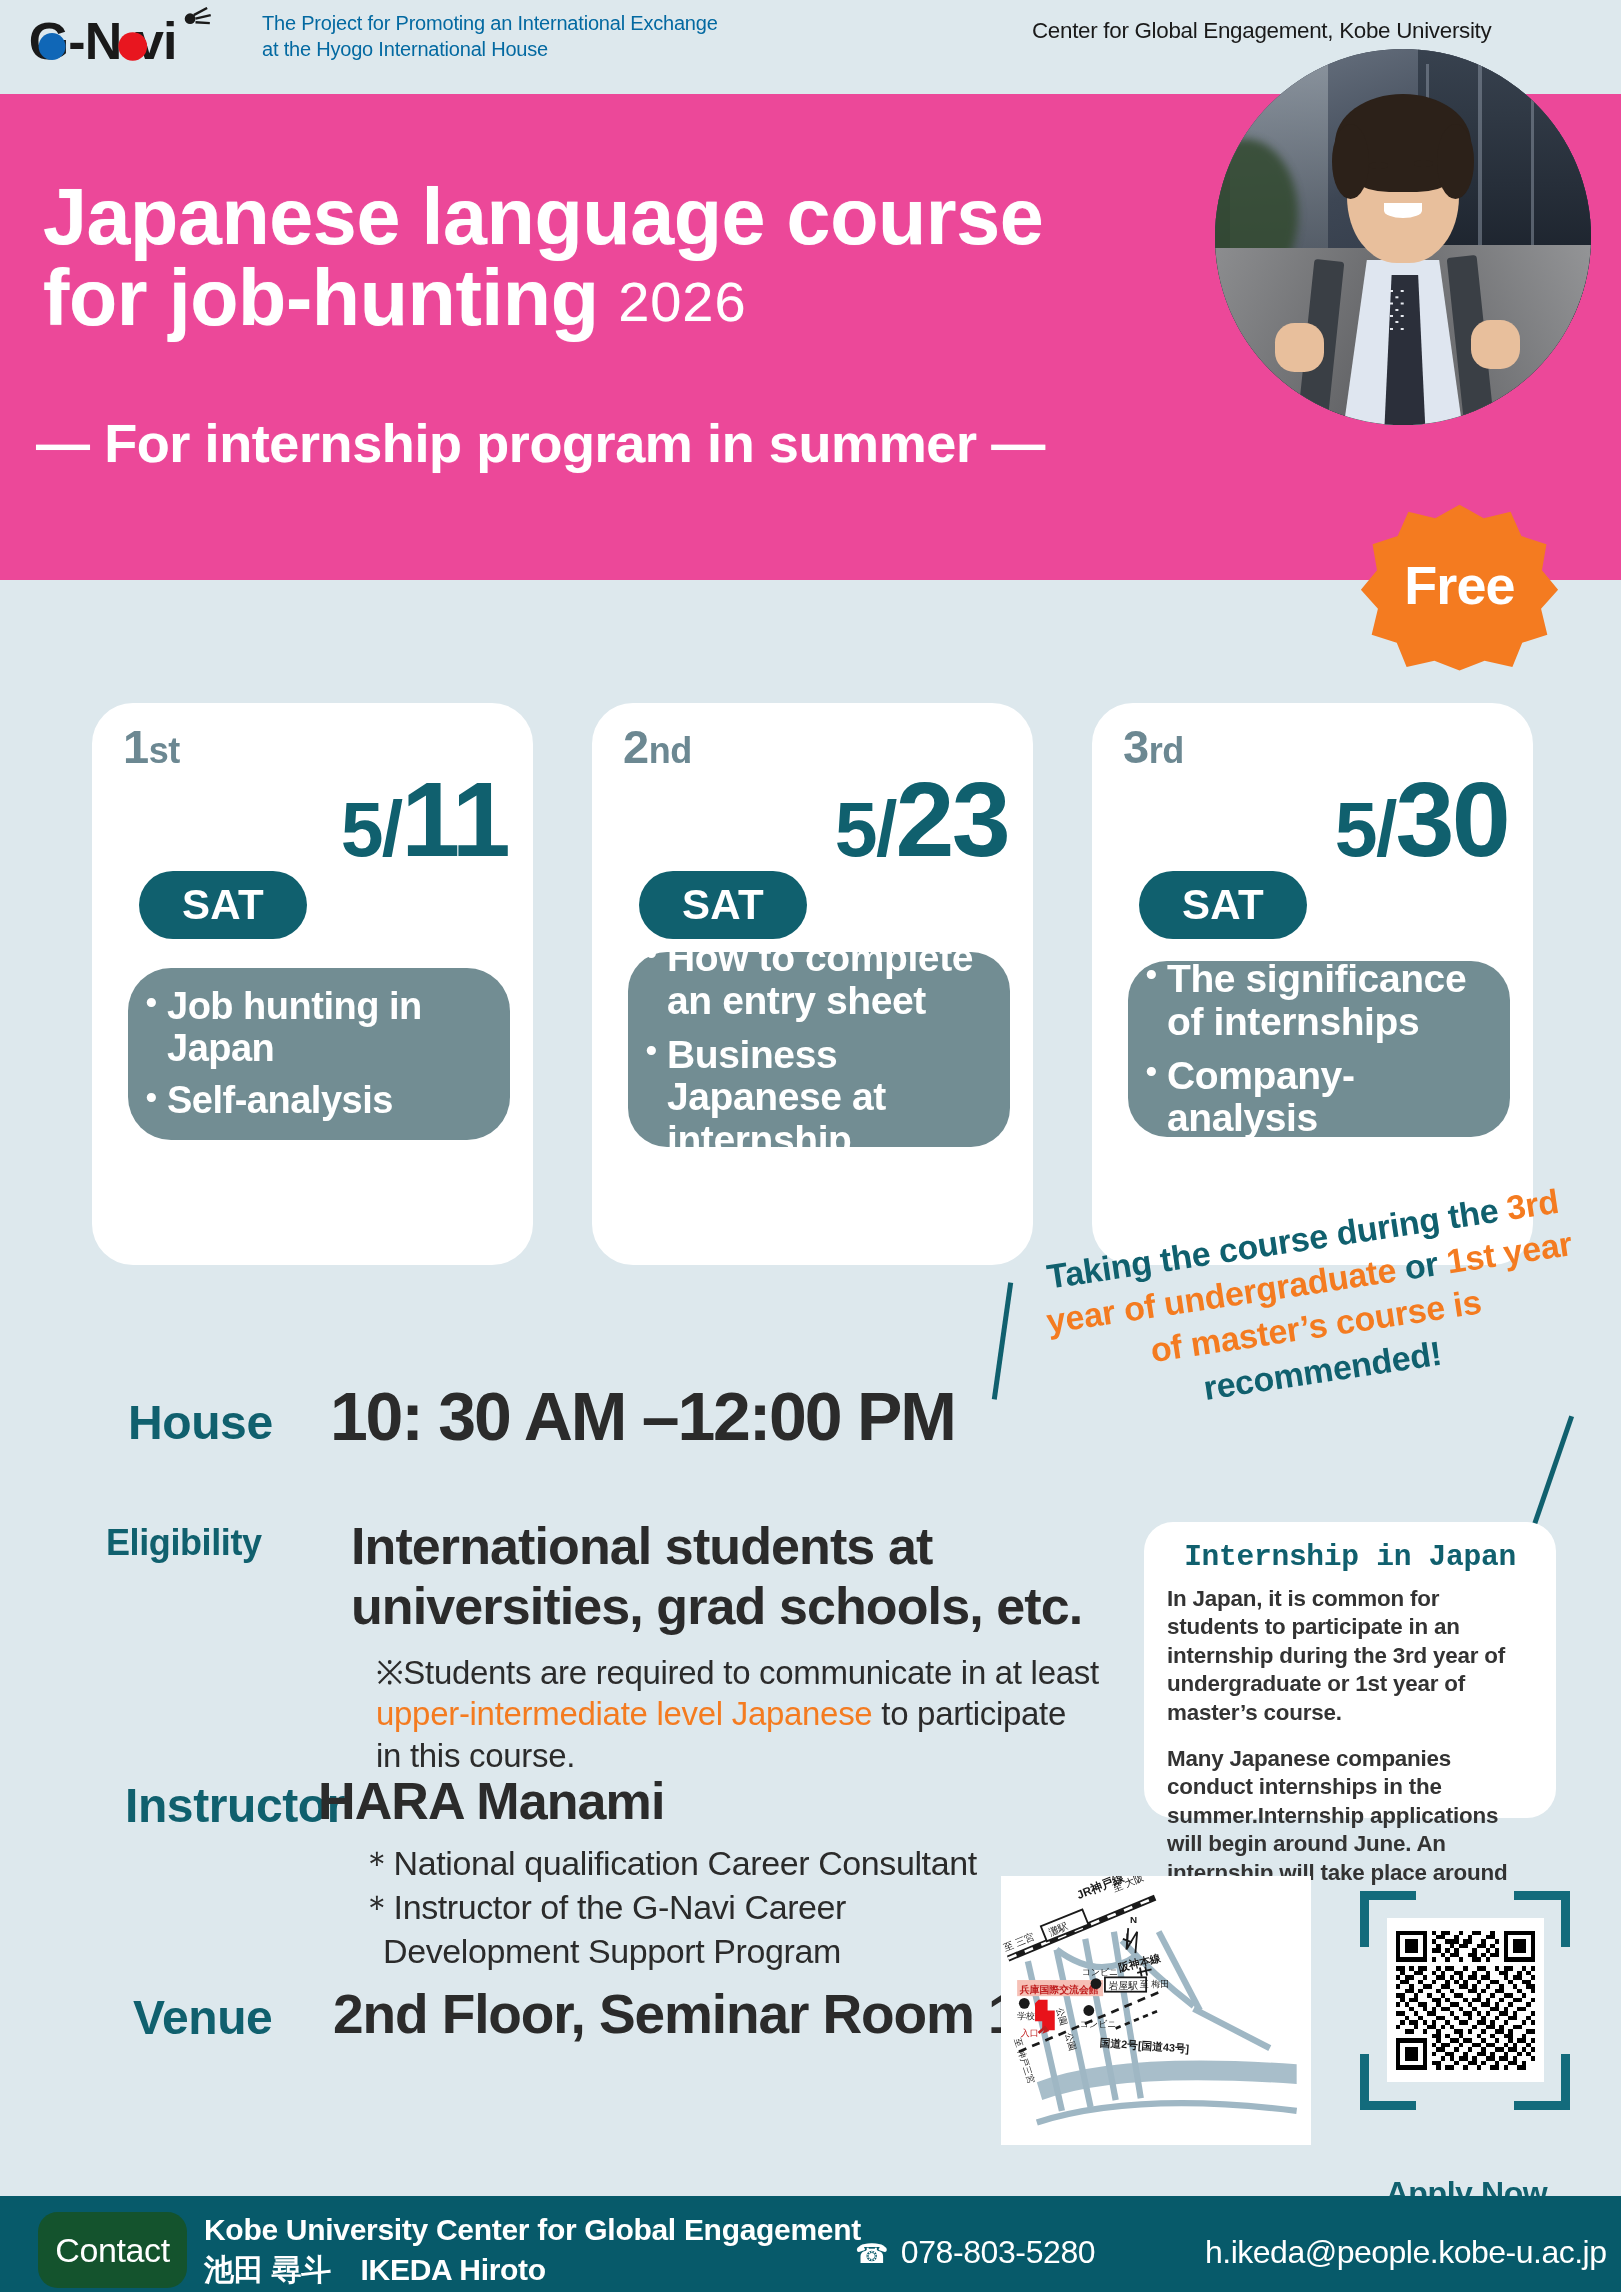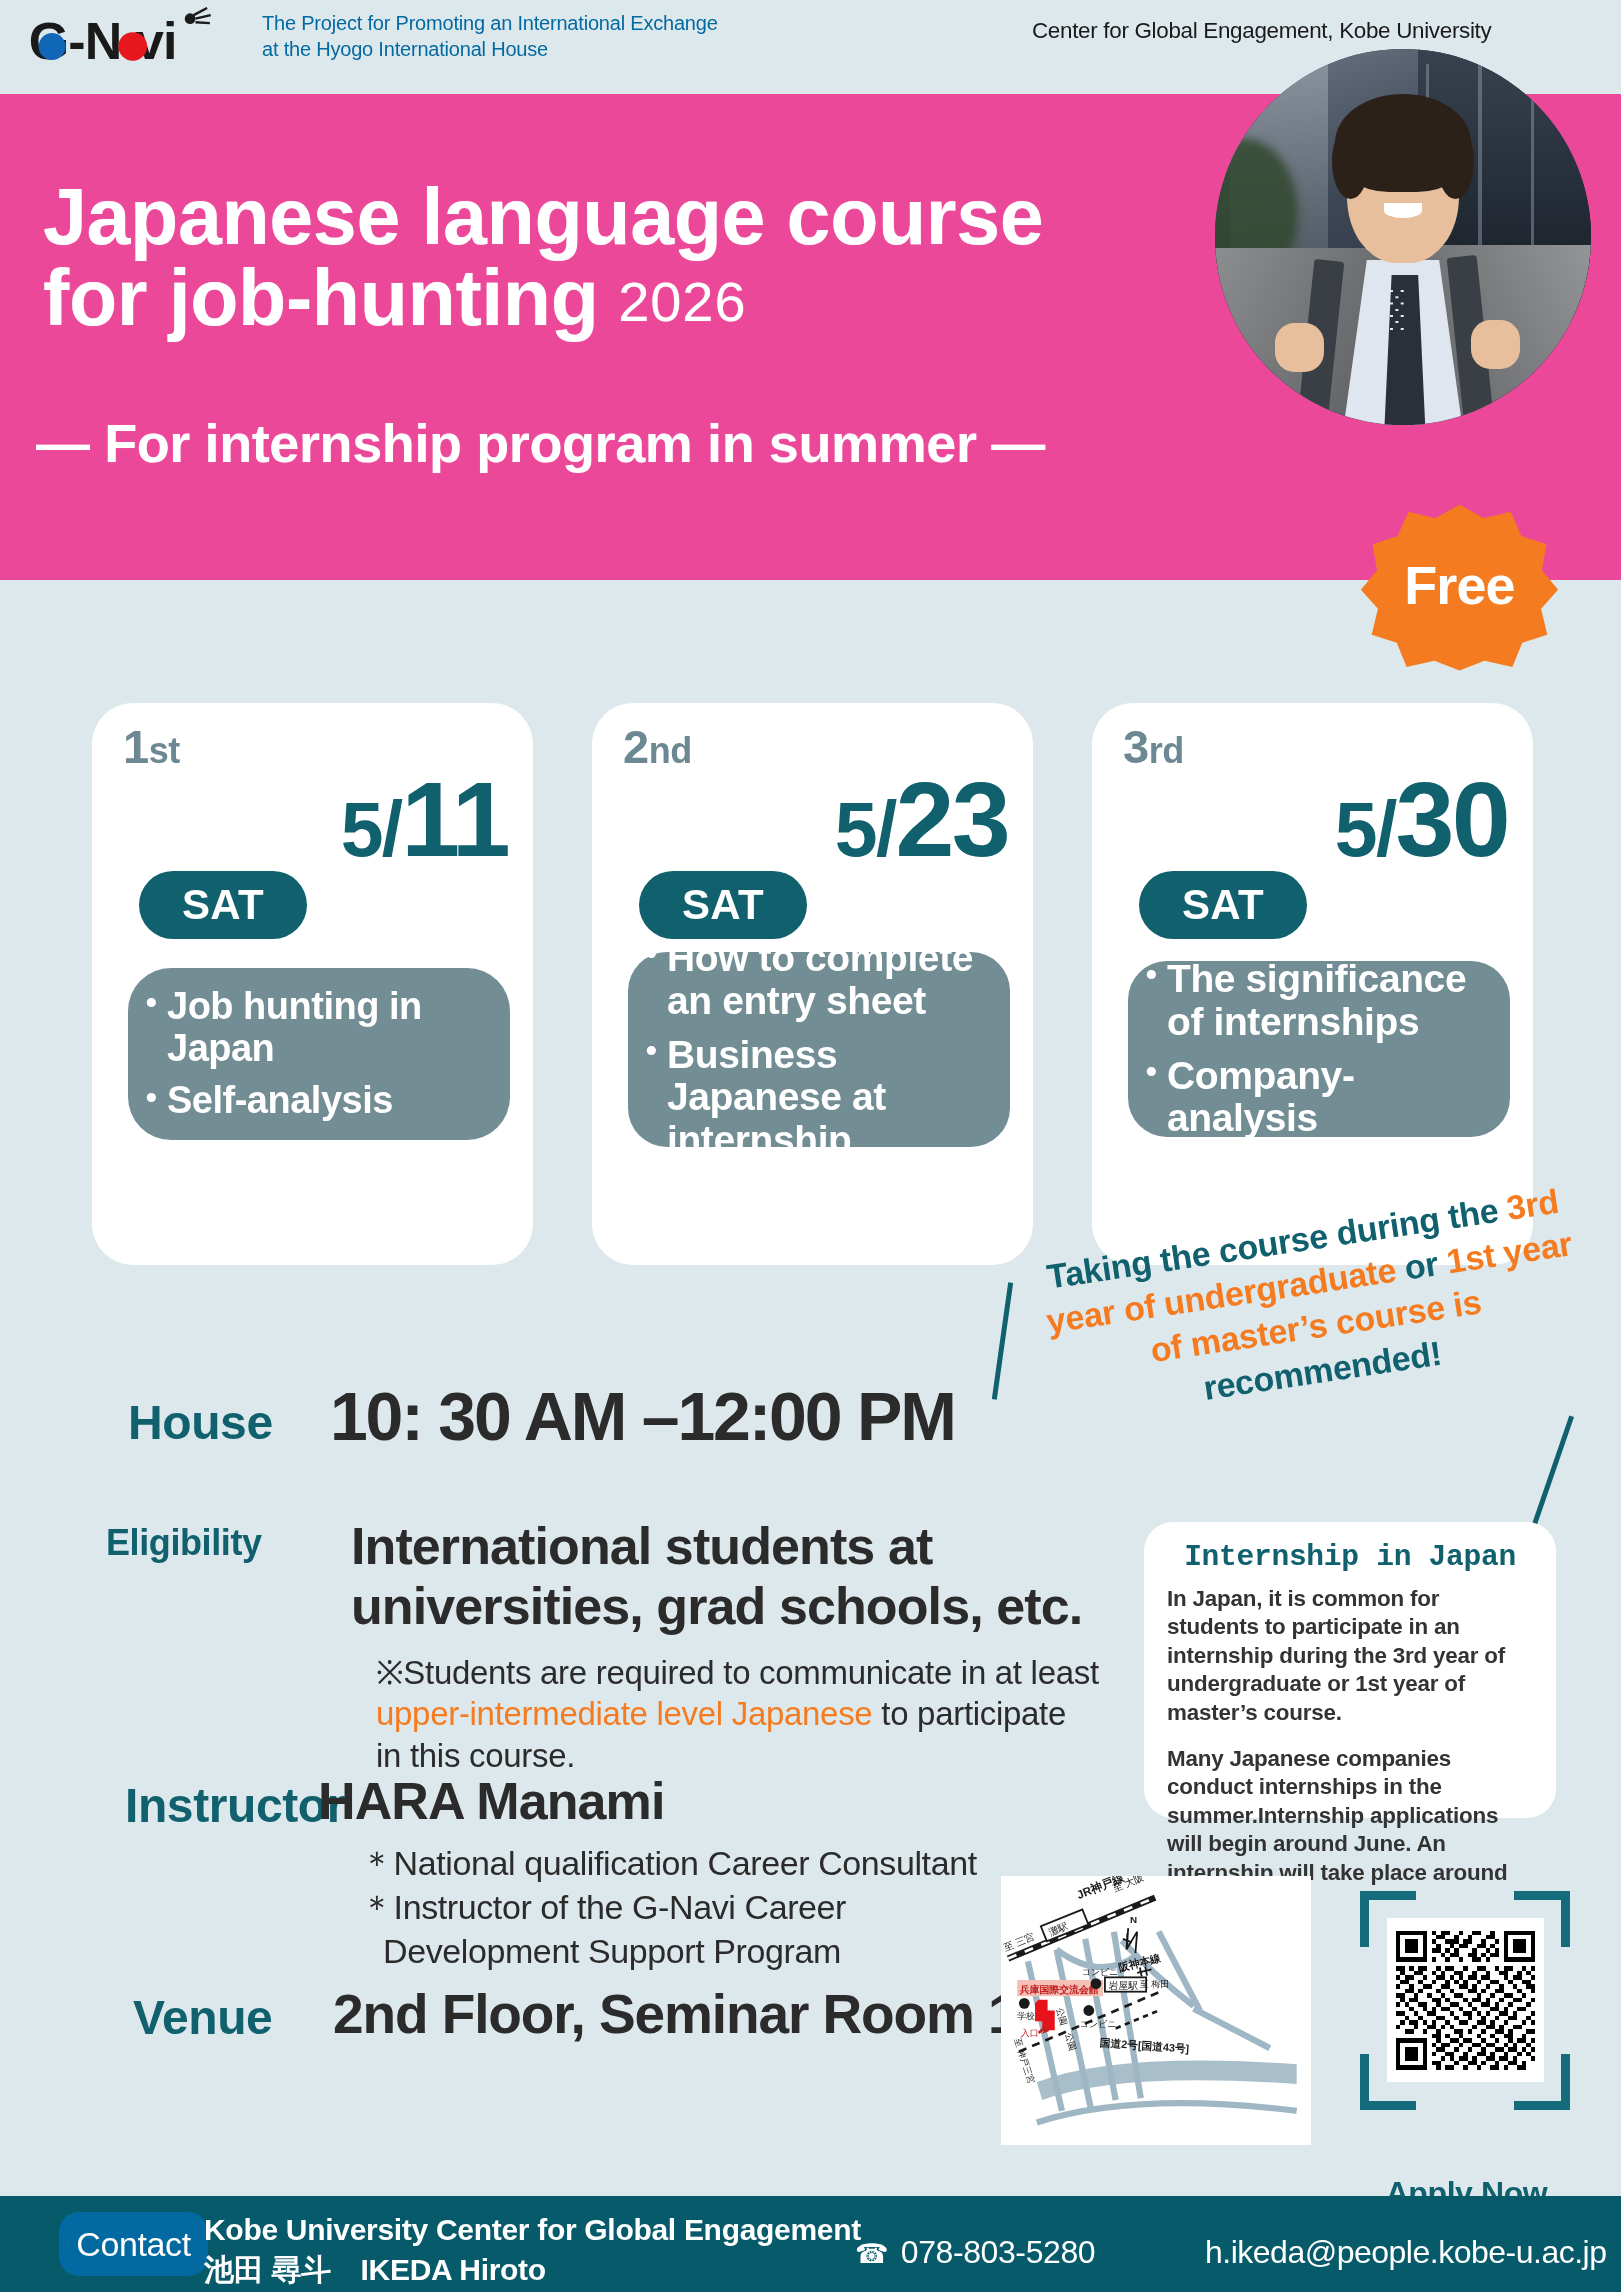--- a/index.html
+++ b/index.html
@@ -243,26 +243,25 @@
     letter-spacing:-0.4px;
     margin-top:44px;
   }
 
   
   .footer {
     position: absolute; left: 0; top: 2196px; width: 1621px; height: 97px;
     background: #075a6a;
   }
   .contact-badge {
-    position: absolute; left: 38px; top: 16px; width: 149px; height: 64px;
-    border-radius: 19.7px; background: #0369a1; color: #ffffff;
+    position: absolute; left: 38px; top: 16px; width: 149px; height: 76px;
+    border-radius: 19.7px; background: #14532d; color: #ffffff;
     display:flex; align-items:center; justify-content:center;
     font-size: 34px; letter-spacing:-0.4px;
     font-family:"Liberation Sans Narrow","Liberation Sans",sans-serif;
-    margin-left:21px;
   }
   .contact-org {
     position: absolute; left: 204px; top: 14.3px; color: #ffffff;
     font-size: 30px; line-height: 1.32; letter-spacing:-0.3px; font-weight: bold;
     font-family:"Liberation Sans Narrow","Liberation Sans",sans-serif;
   }
   .contact-tel {
     position: absolute; left: 855px; top: 38px; color:#ffffff;
     font-size: 32px; letter-spacing:-0.4px;
     font-family:"Liberation Sans Narrow","Liberation Sans",sans-serif;

